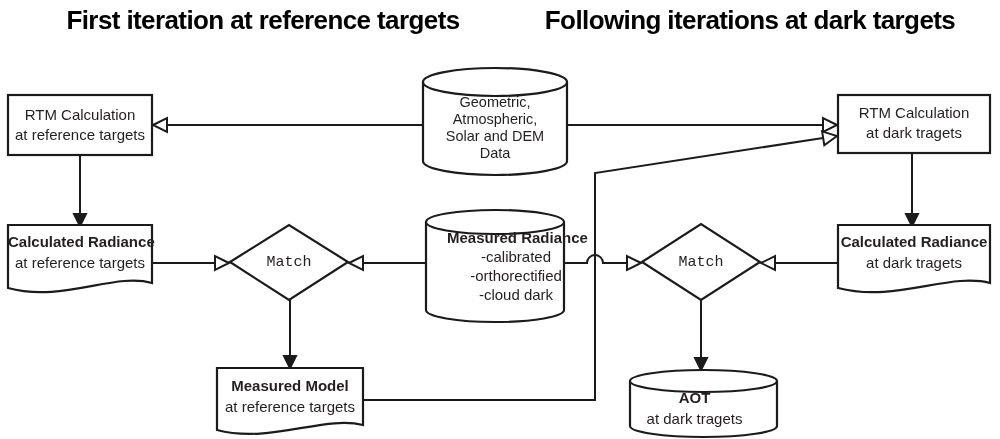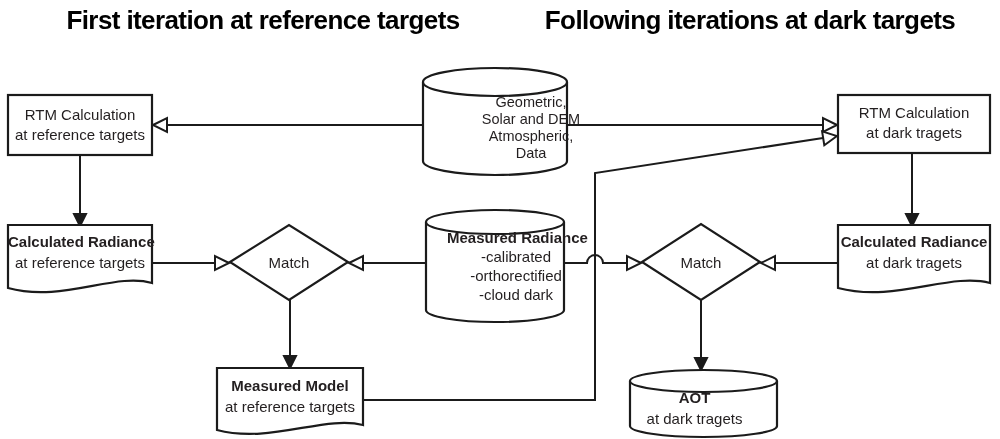--- a/index.html
+++ b/index.html
@@ -13,23 +13,23 @@
     font-size:26px;font-weight:700;letter-spacing:-0.6px;color:#000;
     white-space:nowrap;line-height:34px;
   }
   .node-label{
     position:absolute;text-align:center;color:#231f20;
     font-size:15px;line-height:20px;white-space:nowrap;
   }
   .node-label .b{font-weight:700;}
   .lh21 div{line-height:21px;}
   .lh19 div{line-height:19px;}
-  .geo{font-size:14.5px;margin-left:36px;}
+  .geo{font-size:14.5px;}
   .geo div{line-height:17px;}
-  .match{font-size:15px;line-height:20px;}
+  .match{font-size:15px;line-height:20px;font-family:Liberation Mono, monospace;}
 </style>
 </head>
 <body>
 
 <div class="canvas">
 
   <svg width="1000" height="439" viewBox="0 0 1000 439" stroke="#1b1b1b" fill="none" stroke-width="2">
 
     <g>
       <line x1="423" y1="125" x2="167" y2="125"></line>
@@ -105,22 +105,22 @@
   <div class="title" style="left:263px;">First iteration at reference targets</div>
   <div class="title" style="left:750px;">Following iterations at dark targets</div>
 
   <div class="node-label" style="left:8px;top:105px;width:144px;">
     <div>RTM Calculation</div>
     <div>at reference targets</div>
   </div>
 
   <div class="node-label geo" style="left:423px;top:94px;width:144px;">
     <div>Geometric,</div>
+    <div>Atmospheric,</div>
     <div>Solar and DEM</div>
-    <div>Atmospheric,</div>
     <div>Data</div>
   </div>
 
   <div class="node-label" style="left:838px;top:103px;width:152px;">
     <div>RTM Calculation</div>
     <div>at dark tragets</div>
   </div>
 
   <div class="node-label lh21" style="left:8px;top:231px;width:144px;">
     <div class="b">Calculated Radiance</div>

